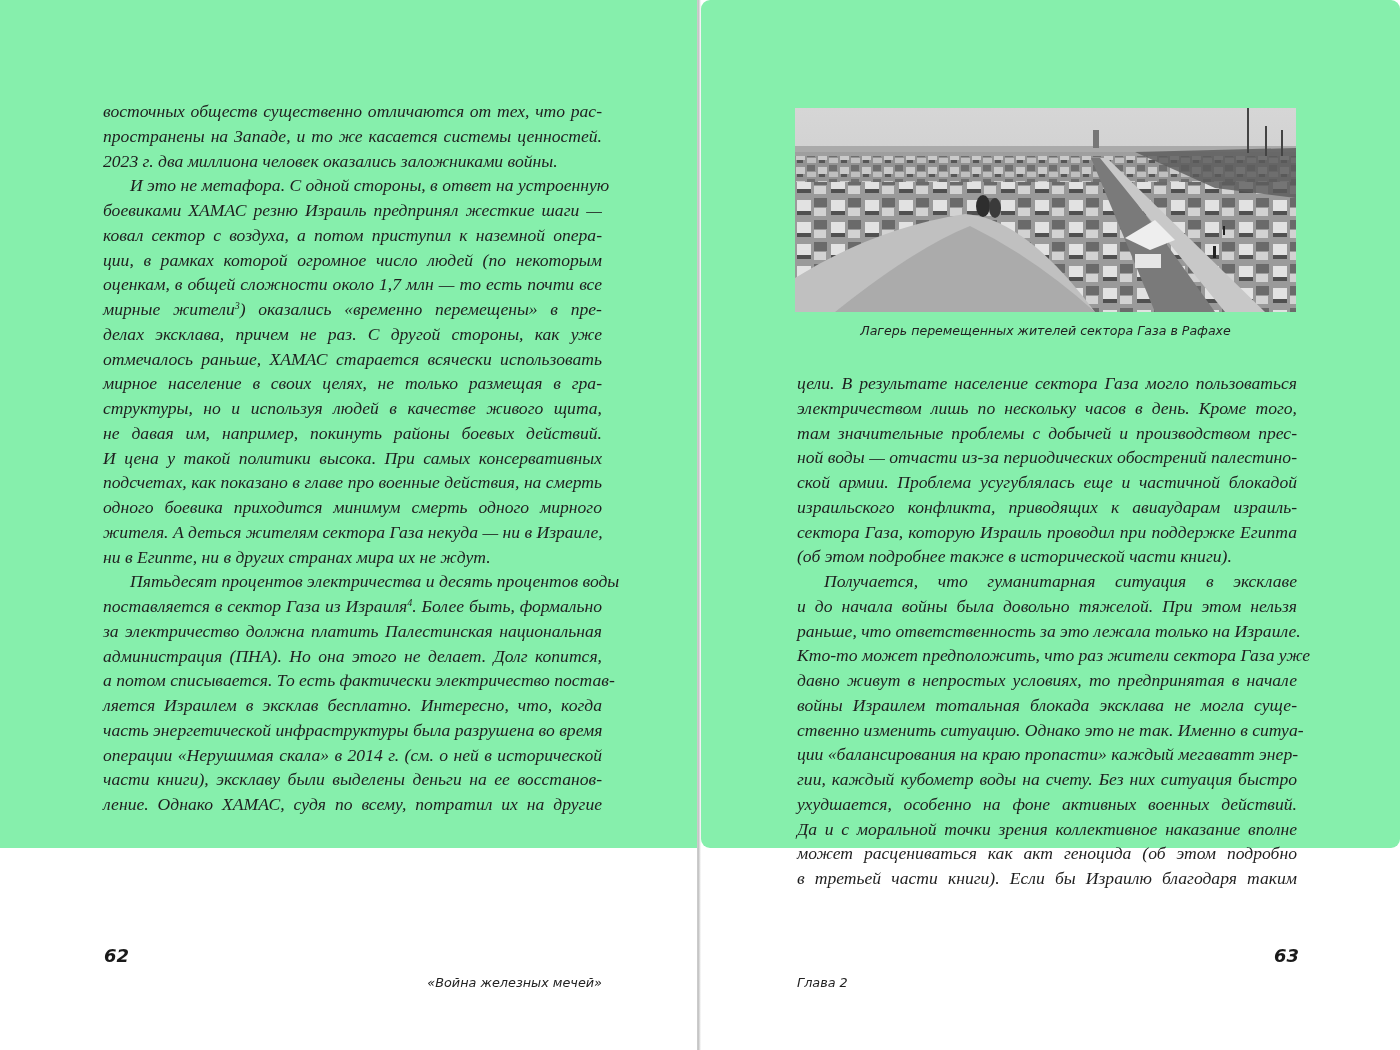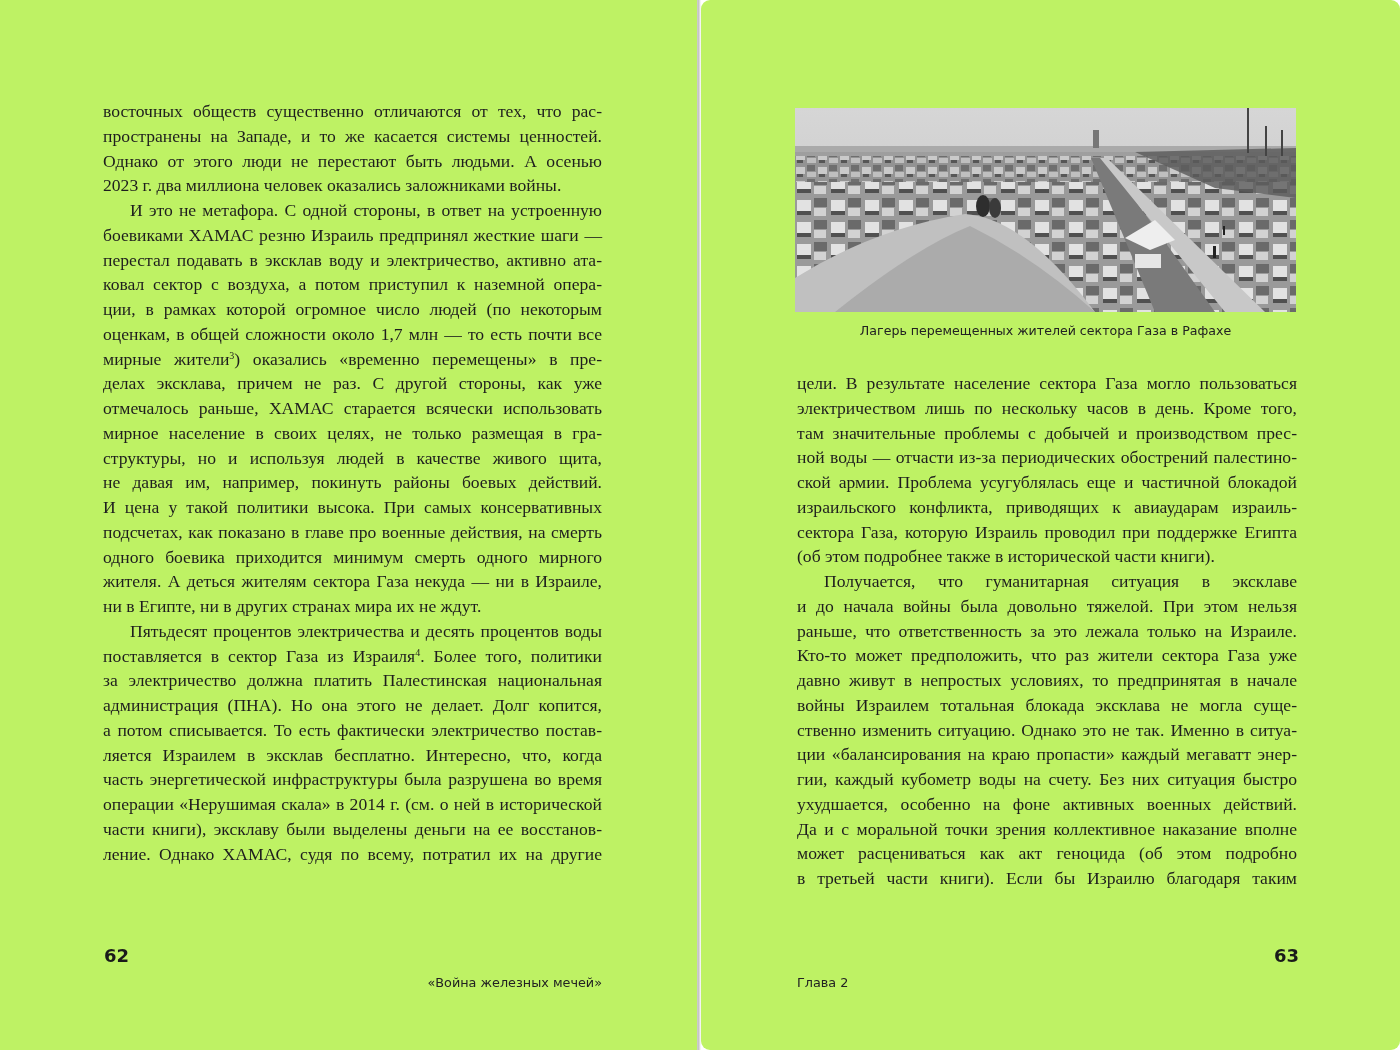--- a/index.html
+++ b/index.html
@@ -1,20 +1,20 @@
 <!DOCTYPE html>
 <html><head>
 <meta charset="utf-8">
 <style>
   html, body { margin:0; padding:0; }
   body {
     width:1400px; height:1050px; background:#ffffff; position:relative; overflow:hidden;
     font-family:"Liberation Serif", "DejaVu Serif", serif; color:#1e1e1e;
   }
-  .page { position:absolute; top:0; height:1050px; background:#bef264; }
+  .page { position:absolute; top:0; height:848px; background:#86efac;font-style:italic; }
   .page-left { left:0; width:697px; }
   .page-right { left:701px; width:699px;border-radius:9px; }
   .gutter {
     position:absolute; left:697px; top:0; width:4px; height:1050px;
     background:linear-gradient(to right, #d9d9d9 0, #bdbdbd 1px, #cfcfcf 2px, #e8e8e8 3px, #ffffff 4px);
   }
   .textblock { position:absolute; font-size:17.6px; line-height:24.75px; }
   .left-text { left:103px; top:99px; width:499px; }
   .right-text { left:96px; top:371px; width:500px; }
   .ln {
@@ -41,41 +41,39 @@
     font-size:18px; font-weight:bold; color:#1a1a1a;
   }
 </style>
 </head>
 <body>
 
 <div class="page page-left">
   <div class="textblock left-text">
     <span class="ln">восточных обществ существенно отличаются от тех, что рас-</span>
     <span class="ln">пространены на Западе, и то же касается системы ценностей.</span>
-    <span class="ln">Однако от этого люди не перестают быть людьми. А осенью</span>
     <span class="ln last">2023 г. два миллиона человек оказались заложниками войны.</span>
     <span class="ln indent">И это не метафора. С одной стороны, в ответ на устроенную</span>
     <span class="ln">боевиками ХАМАС резню Израиль предпринял жесткие шаги —</span>
-    <span class="ln">перестал подавать в эксклав воду и электричество, активно ата-</span>
     <span class="ln">ковал сектор с воздуха, а потом приступил к наземной опера-</span>
     <span class="ln">ции, в рамках которой огромное число людей (по некоторым</span>
     <span class="ln">оценкам, в общей сложности около 1,7 млн — то есть почти все</span>
     <span class="ln"><span>мирные жители</span><sup class="fn">3</sup><span>) оказались «временно перемещены» в пре-</span></span>
     <span class="ln">делах эксклава, причем не раз. С другой стороны, как уже</span>
     <span class="ln">отмечалось раньше, ХАМАС старается всячески использовать</span>
     <span class="ln">мирное население в своих целях, не только размещая в гра-</span>
     <span class="ln">структуры, но и используя людей в качестве живого щита,</span>
     <span class="ln">не давая им, например, покинуть районы боевых действий.</span>
     <span class="ln">И цена у такой политики высока. При самых консервативных</span>
     <span class="ln">подсчетах, как показано в главе про военные действия, на смерть</span>
     <span class="ln">одного боевика приходится минимум смерть одного мирного</span>
     <span class="ln">жителя. А деться жителям сектора Газа некуда — ни в Израиле,</span>
     <span class="ln last">ни в Египте, ни в других странах мира их не ждут.</span>
     <span class="ln indent">Пятьдесят процентов электричества и десять процентов воды</span>
-    <span class="ln"><span>поставляется в сектор Газа из Израиля</span><sup class="fn">4</sup><span>. Более того, политики</span></span>
+    <span class="ln"><span>поставляется в сектор Газа из Израиля</span><sup class="fn">4</sup><span>. Более быть, формально</span></span>
     <span class="ln">за электричество должна платить Палестинская национальная</span>
     <span class="ln">администрация (ПНА). Но она этого не делает. Долг копится,</span>
     <span class="ln">а потом списывается. То есть фактически электричество постав-</span>
     <span class="ln">ляется Израилем в эксклав бесплатно. Интересно, что, когда</span>
     <span class="ln">часть энергетической инфраструктуры была разрушена во время</span>
     <span class="ln">операции «Нерушимая скала» в 2014 г. (см. о ней в исторической</span>
     <span class="ln">части книги), эксклаву были выделены деньги на ее восстанов-</span>
     <span class="ln">ление. Однако ХАМАС, судя по всему, потратил их на другие</span>
   </div>
 

